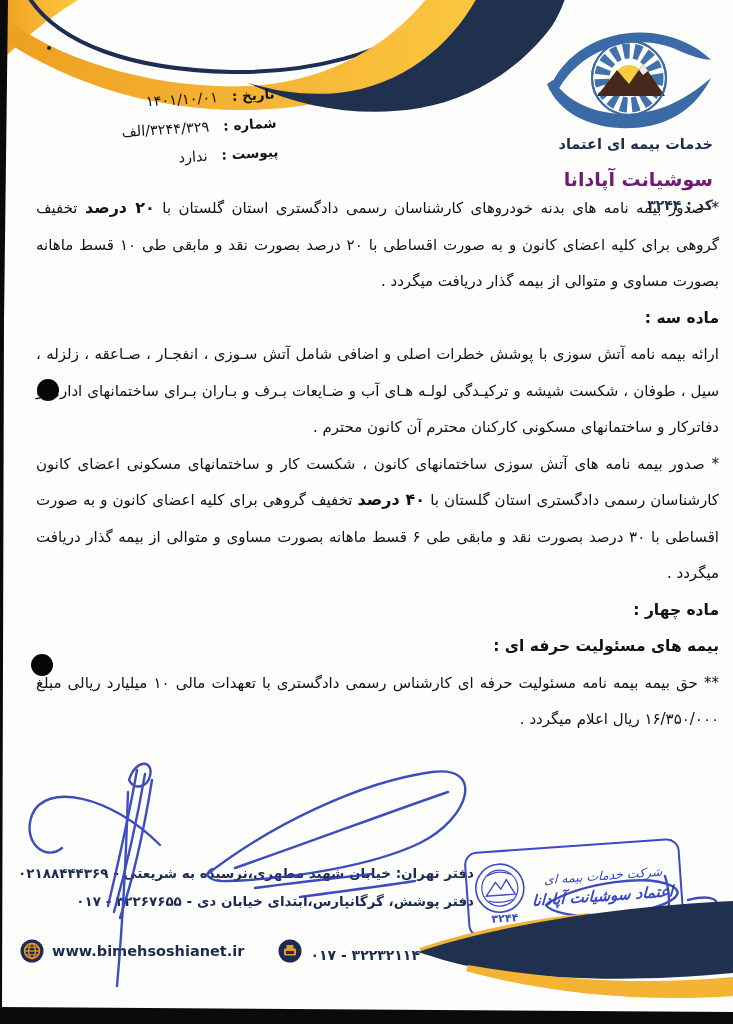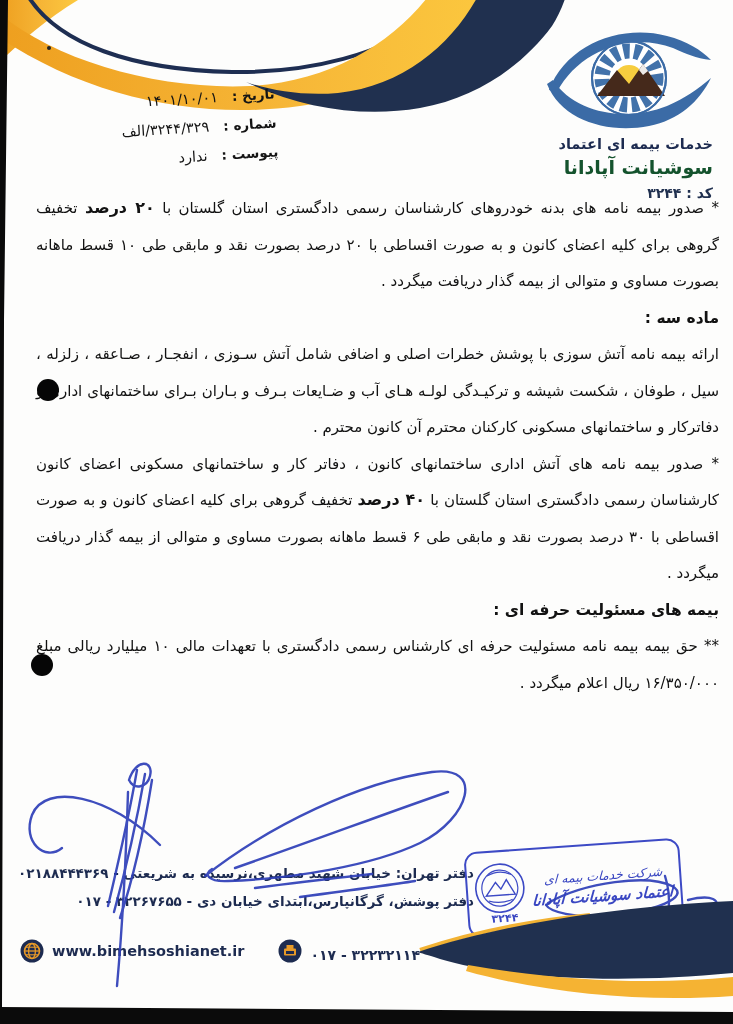--- a/index.html
+++ b/index.html
@@ -14,21 +14,21 @@
   .meta-fields{
     position:absolute;top:92px;left:62px;width:215px;
     direction:rtl;transform:rotate(-3.5deg);color:#141414;
   }
   .meta-row{display:flex;align-items:baseline;gap:14px;margin-bottom:13px;}
   .meta-label{font-weight:bold;font-size:13.5px;white-space:nowrap;}
   .meta-value{font-size:14.5px;white-space:nowrap;direction:ltr;}
   
   .logo-block{position:absolute;top:28px;left:545px;width:168px;text-align:right;}
   .logo-title1{color:#1d2b50;font-weight:bold;font-size:14.5px;margin-top:6px;direction:rtl;}
-  .logo-title2{color:#14532d;font-weight:bold;font-size:19px;margin-top:4px;direction:rtl;}
+  .logo-title2{color:#701a75;font-weight:bold;font-size:19px;margin-top:16px;direction:rtl;}
   .logo-code{color:#20304f;font-weight:bold;font-size:14px;margin-top:7px;direction:rtl;}
   
   .doc-body{
     position:absolute;top:190px;right:14px;left:36px;
     direction:rtl;text-align:justify;color:#121212;
     font-size:15px;line-height:36.5px;
   }
   .doc-body p{margin:0;}
   .doc-heading{font-weight:bold;font-size:15.5px;}
   .pct{font-weight:bold;font-size:16px;}
@@ -121,21 +121,22 @@
     <div class="meta-row">
       <span class="meta-label">پیوست :</span>
       <span class="meta-value">ندارد</span>
     </div>
   </div>
 
   <div class="doc-body">
     <p><span>* صدور بیمه نامه های بدنه خودروهای کارشناسان رسمی دادگستری استان گلستان با </span><span class="pct">۲۰ درصد</span><span> تخفیف گروهی برای کلیه اعضای کانون و به صورت اقساطی با ۲۰ درصد بصورت نقد و مابقی طی ۱۰ قسط ماهانه بصورت مساوی و متوالی از بیمه گذار دریافت میگردد .</span></p>
     <p class="doc-heading">ماده سه :</p>
     <p>ارائه بیمه نامه آتش سوزی با پوشش خطرات اصلی و اضافی شامل آتش سـوزی ، انفجـار ، صـاعقه ، زلزله ، سیل ، طوفان ، شکست شیشه و ترکیـدگی لولـه هـای آب و ضـایعات بـرف و بـاران بـرای ساختمانهای اداری و دفاترکار و ساختمانهای مسکونی کارکنان محترم آن کانون محترم .</p>
-    <p><span>* صدور بیمه نامه های آتش اداری ساختمانهای کانون ، دفاتر کار و ساختمانهای مسکونی اعضای کانون کارشناسان رسمی دادگستری استان گلستان با </span><span class="pct">۴۰ درصد</span><span> تخفیف گروهی برای کلیه اعضای کانون و به صورت اقساطی با ۳۰ درصد بصورت نقد و مابقی طی ۶ قسط ماهانه بصورت مساوی و متوالی از بیمه گذار دریافت میگردد .</span></p>
+    <p><span>* صدور بیمه نامه های آتش سوزی ساختمانهای کانون ، شکست کار و ساختمانهای مسکونی اعضای کانون کارشناسان رسمی دادگستری استان گلستان با </span><span class="pct">۴۰ درصد</span><span> تخفیف گروهی برای کلیه اعضای کانون و به صورت اقساطی با ۳۰ درصد بصورت نقد و مابقی طی ۶ قسط ماهانه بصورت مساوی و متوالی از بیمه گذار دریافت میگردد .</span></p>
+    <p class="doc-heading">ماده چهار :</p>
     <p class="doc-heading">بیمه های مسئولیت حرفه ای :</p>
     <p>** حق بیمه بیمه نامه مسئولیت حرفه ای کارشناس رسمی دادگستری با تعهدات مالی ۱۰ میلیارد ریالی مبلغ ۱۶/۳۵۰/۰۰۰ ریال اعلام میگردد .</p>
   </div>
 
   <div class="footer-offices">
     <div>
       <span>دفتر تهران: خیابان شهید مطهری،نرسیده به شریعتی</span>
       <span>-</span>
       <span class="office-phone">۰۲۱۸۸۴۴۴۳۶۹</span>
     </div>

